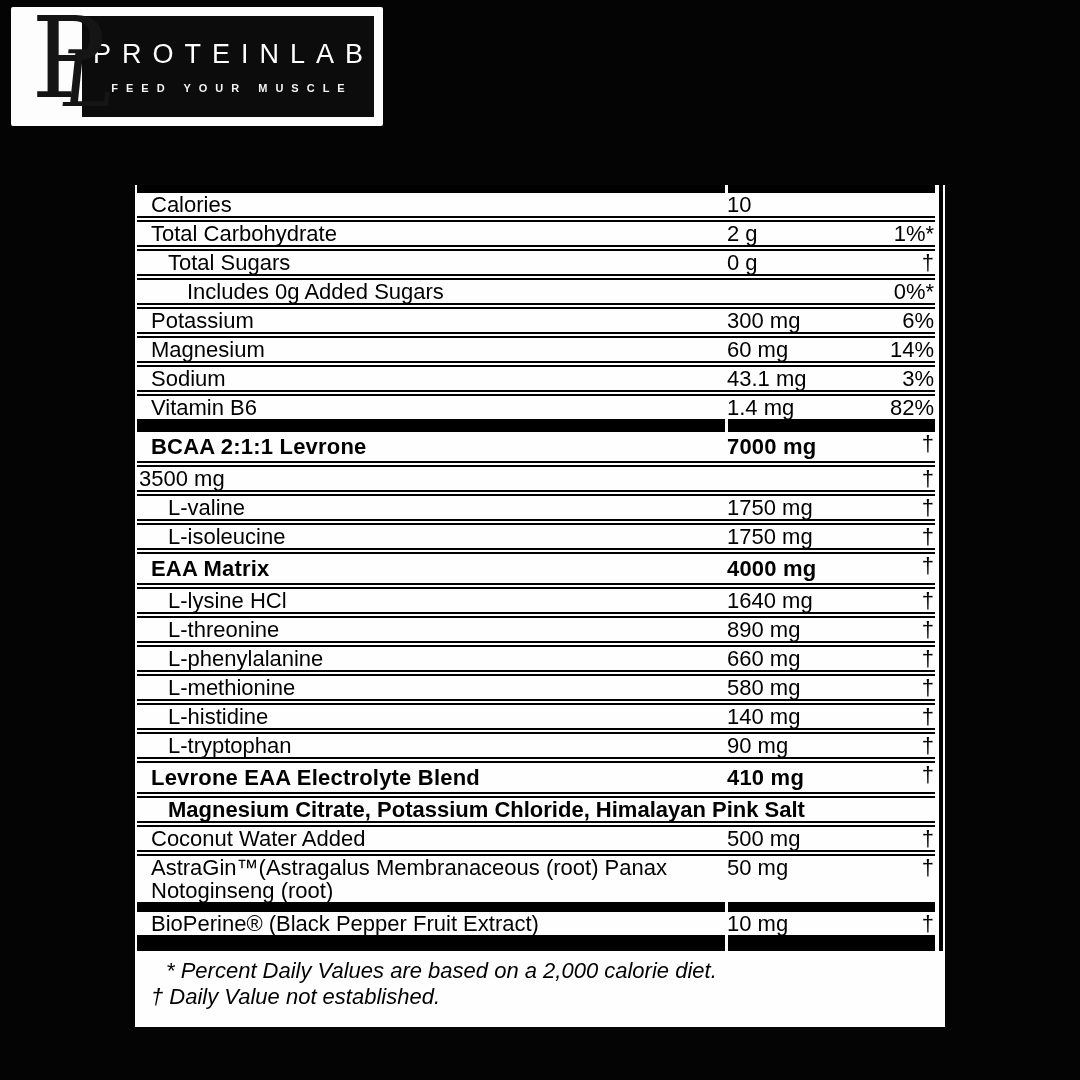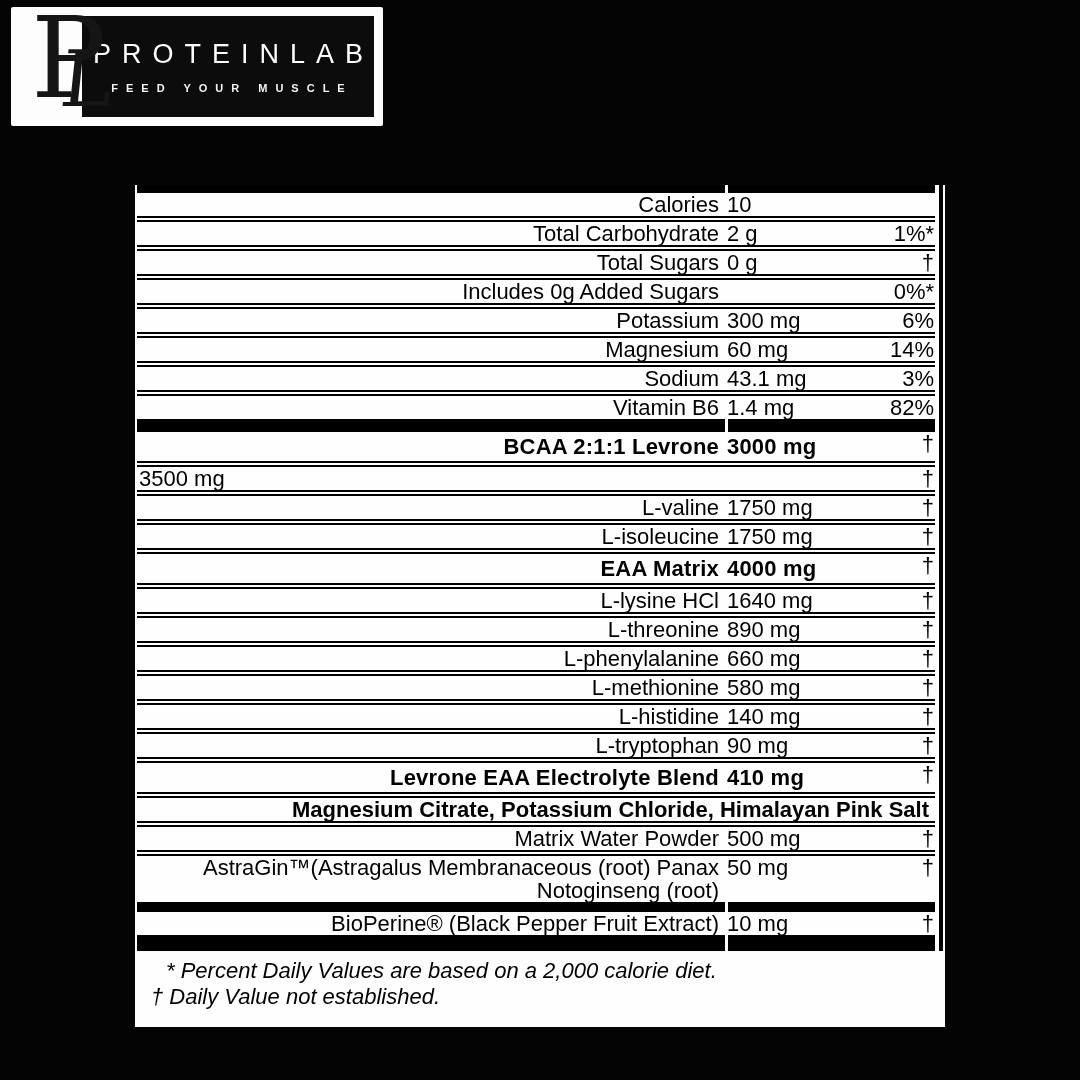--- a/index.html
+++ b/index.html
@@ -19,21 +19,21 @@
   .brand-tagline{font-size:11px;letter-spacing:8px;padding-left:8px;font-weight:700;color:#f2f2f2;white-space:nowrap;}
 
   
   .panel{position:absolute;left:135px;top:185px;width:810px;height:842px;background:#fefefe;
          box-sizing:border-box;padding:0 2px;overflow:hidden;}
   .table-block{border-right:4px solid #000;padding-right:4px;}
 
   .trow{display:flex;align-items:flex-start;min-height:23px;font-size:22px;line-height:23px;}
   .trow.bold{min-height:29px;align-items:center;}
   .trow.bold .c-name,.trow.bold .c-amt{font-weight:700;letter-spacing:.2px;}
-  .c-name{width:588px;box-sizing:border-box;padding-left:14px;padding-right:6px;text-align:right;}
+  .c-name{width:588px;box-sizing:border-box;padding-left:14px;padding-right:6px;}
   .c-name.ind1{padding-left:31px;}
   .c-name.ind2{padding-left:50px;}
   .c-name.spanfull{width:auto;flex:1;font-weight:bold;}
   .c-amt{width:140px;box-sizing:border-box;padding-left:2px;white-space:nowrap;}
   .c-dv{flex:1;text-align:right;padding-right:1px;white-space:nowrap;}
   .trow.bold .c-dv{align-self:flex-start;line-height:23px;}
 
   .sep{height:2px;border-top:2px solid #000;border-bottom:2px solid #000;}
 
   .bar{display:flex;}
@@ -120,21 +120,21 @@
           <div class="c-amt">1.4 mg</div>
           <div class="c-dv">82%</div>
         </div>
         <div class="bar w-thick">
           <div class="seg left"></div>
           <div class="seam"></div>
           <div class="seg right"></div>
         </div>
         <div class="trow bold">
           <div class="c-name">BCAA 2:1:1 Levrone</div>
-          <div class="c-amt">3000 mg</div>
+          <div class="c-amt">7000 mg</div>
           <div class="c-dv">†</div>
         </div>
         <div class="sep"></div>
         <div class="trow">
           <div class="c-amt">3500 mg</div>
           <div class="c-dv">†</div>
         </div>
         <div class="sep"></div>
         <div class="trow">
           <div class="c-name ind1">L-valine</div>
@@ -194,21 +194,21 @@
           <div class="c-name">Levrone EAA Electrolyte Blend</div>
           <div class="c-amt">410 mg</div>
           <div class="c-dv">†</div>
         </div>
         <div class="sep"></div>
         <div class="trow">
           <div class="c-name ind1 spanfull">Magnesium Citrate, Potassium Chloride, Himalayan Pink Salt</div>
         </div>
         <div class="sep"></div>
         <div class="trow">
-          <div class="c-name">Matrix Water Powder</div>
+          <div class="c-name">Coconut Water Added</div>
           <div class="c-amt">500 mg</div>
           <div class="c-dv">†</div>
         </div>
         <div class="sep"></div>
         <div class="trow">
           <div class="c-name">AstraGin™(Astragalus Membranaceous (root) Panax Notoginseng (root)</div>
           <div class="c-amt">50 mg</div>
           <div class="c-dv">†</div>
         </div>
         <div class="bar w-medium">

